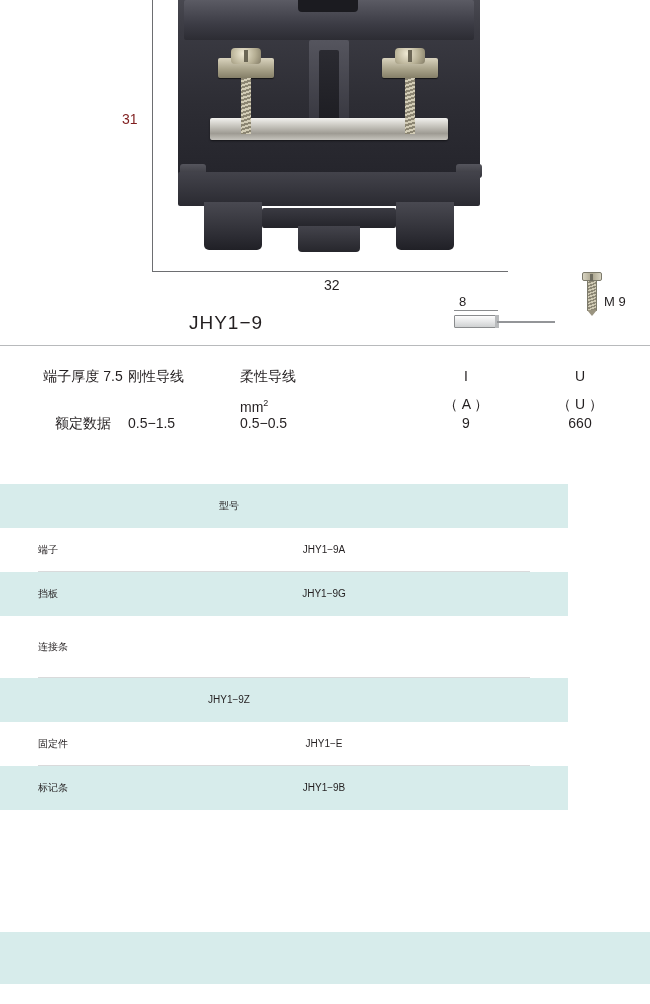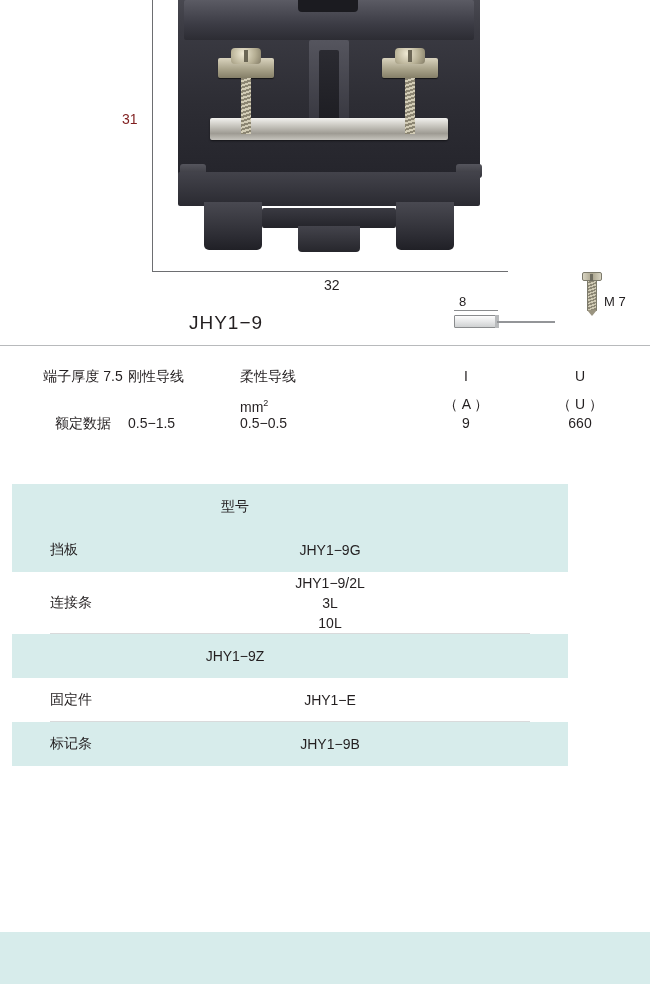--- a/index.html
+++ b/index.html
@@ -316,22 +316,21 @@
   .spec-c4 { width: 108px; text-align: center; }
   .spec-c5 { width: 120px; text-align: center; }
   .sup { font-size: 9px; vertical-align: super; }
   .sub-line { display:block; margin-top: 12px; }
 
   
   .tbl {
     position: absolute;
     left: 0; top: 484px;
     width: 568px;
-    font-size: 14px;
-    padding-left: 12px;
+    font-size: 10px;
   }
   .trow {
     position: relative;
     display: flex;
     align-items: center;
     min-height: 44px;
   }
   .trow.shade { background: #d7eceb; }
   .trow .c-label {
     width: 190px;
@@ -408,21 +407,21 @@
     <div class="lbl8">8</div>
     <div class="dimline"></div>
     <div class="barrel"></div>
     <div class="lead"></div>
   </div>
 
   <div class="screw-wrap">
     <div class="head"></div>
     <div class="thread"></div>
     <div class="tip"></div>
-    <div class="m3">M 7</div>
+    <div class="m3">M 9</div>
   </div>
 </div>
 
 <div class="hr-main"></div>
 
 <div class="spec">
 
   <div class="spec-row">
     <div class="spec-c1">端子厚度 7.5</div>
     <div class="spec-c2">刚性导线</div>
@@ -450,31 +449,33 @@
     <div class="spec-c5">660</div>
   </div>
 </div>
 
 <div class="tbl">
 
   <div class="trow shade header">
     <div class="c-value">型号</div>
   </div>
 
+  <div class="trow">
+    <div class="c-label">端子</div>
+    <div class="c-value">JHY1−9A</div>
+    <div class="rule"></div>
+  </div>
 
   <div class="trow shade">
     <div class="c-label">挡板</div>
     <div class="c-value">JHY1−9G</div>
   </div>
 
   <div class="trow tall">
     <div class="c-label">连接条</div>
-    <div class="c-value multi">JHY1−9/2L
-3L
-10L</div>
     <div class="rule"></div>
   </div>
 
   <div class="trow shade">
     <div class="c-value">JHY1−9Z</div>
   </div>
 
   <div class="trow">
     <div class="c-label">固定件</div>
     <div class="c-value">JHY1−E</div>

